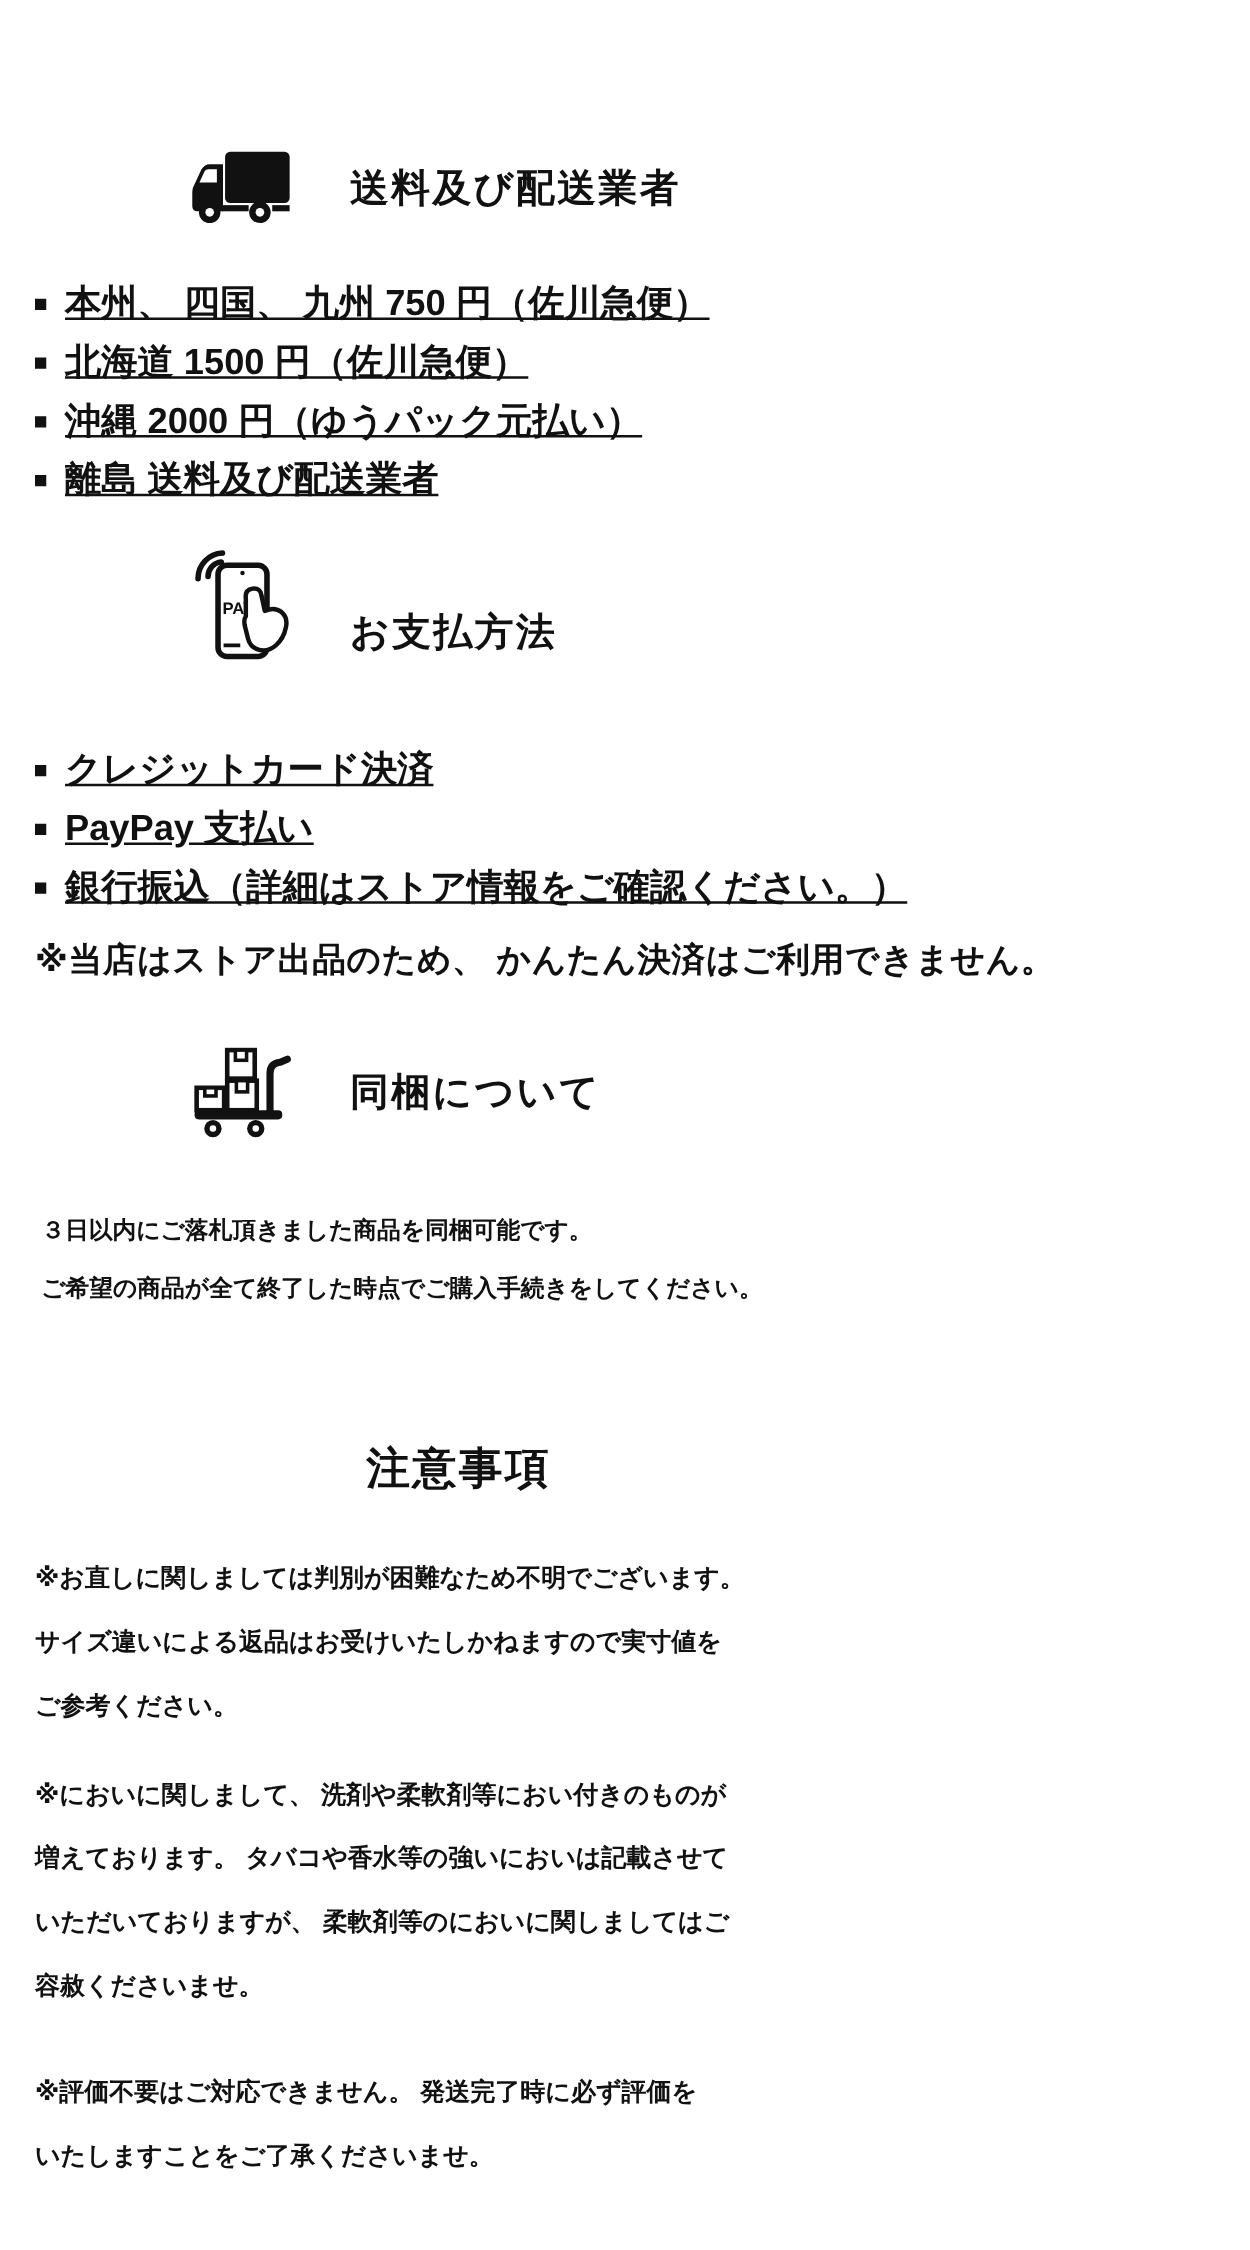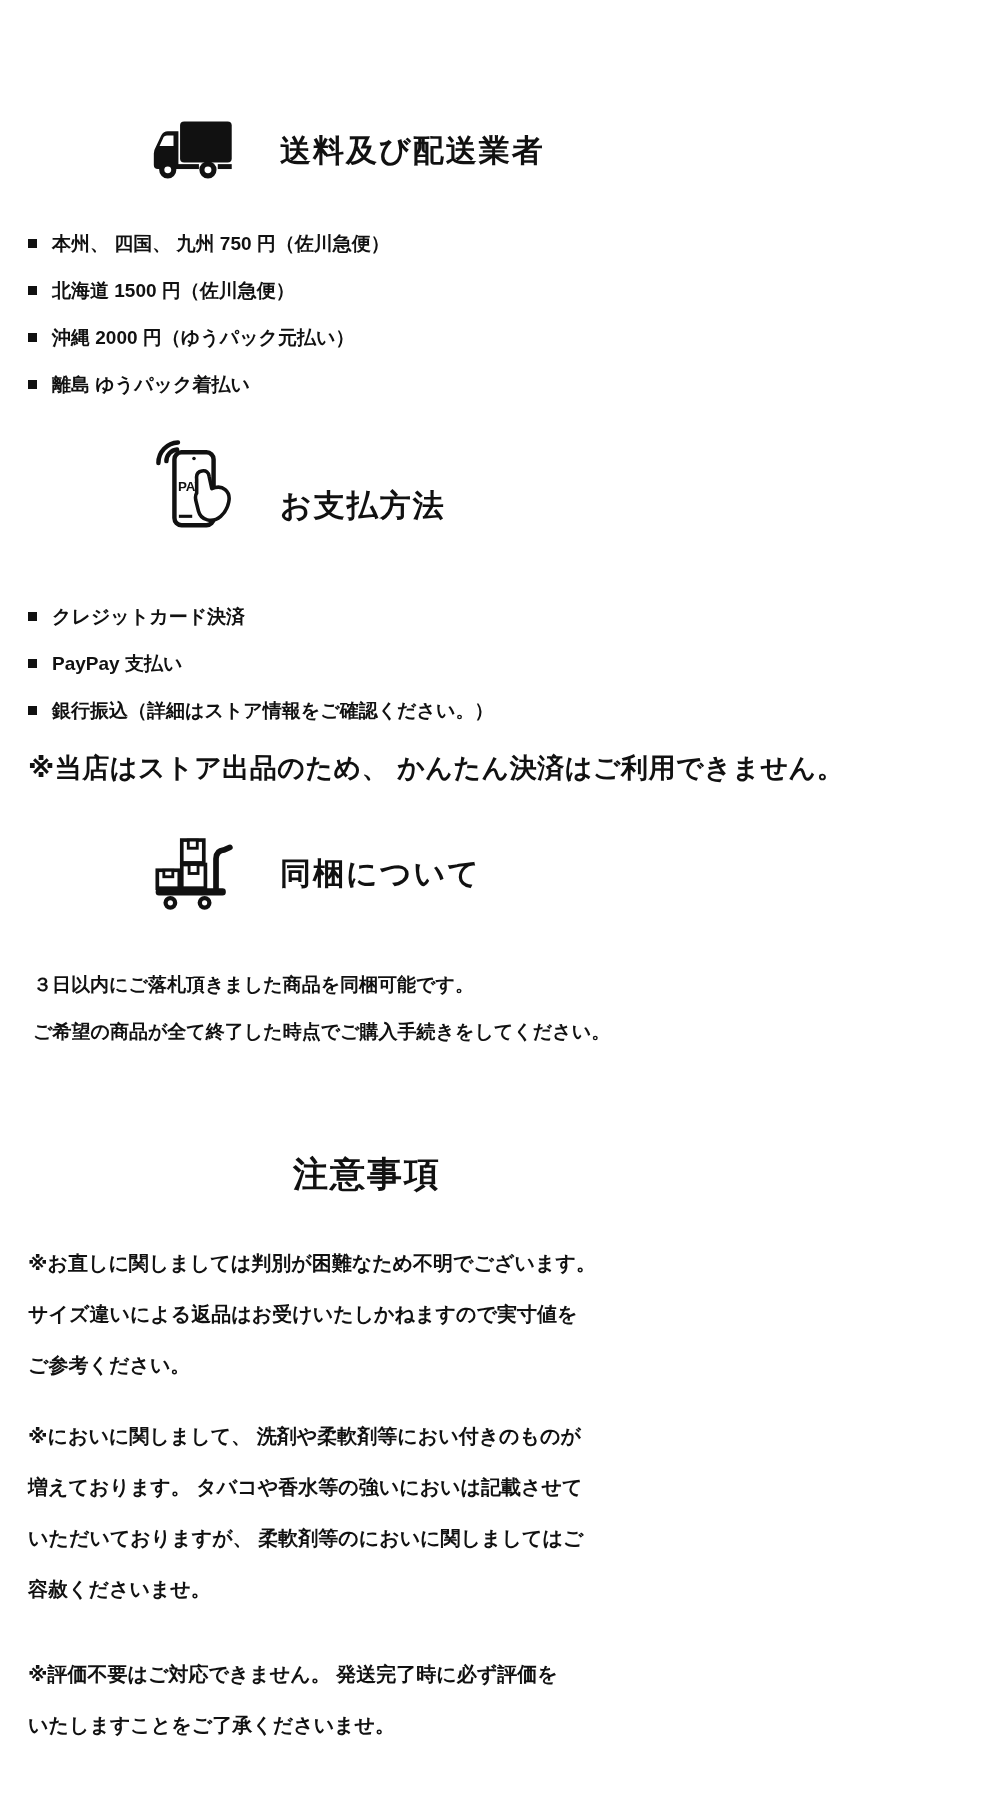--- a/index.html
+++ b/index.html
@@ -13,21 +13,21 @@
   .content { padding: 118px 0 0 28px; width: 900px; }
 
   .section-row { display: flex; align-items: center; gap: 45px; margin-left: 125px; }
   .section-row.pay-row { align-items: flex-end; margin-top: 30px; }
   .section-row.pay-row .section-title { padding-bottom: 16px; }
   .section-row.cart-row { margin-top: 50px; text-align: center; }
   .section-title { font-size: 31px; letter-spacing: 2px; white-space: nowrap; }
 
   .icon-box { flex: none; line-height: 0; }
 
-  ul.bullet-list { list-style: none; margin-top: 36px; font-size: 19px; }
+  ul.bullet-list { list-style: none; margin-top: 36px; font-size: 29px; text-decoration: underline; }
   ul.bullet-list li { line-height: 47px; display: flex; align-items: center; white-space: nowrap; }
   .sq { display: inline-block; width: 9px; height: 9px; background: #111; margin-right: 15px; flex: none; }
   ul.bullet-list.pay-list { margin-top: 50px; }
 
   .list-note { font-size: 27px; margin-top: 16px; letter-spacing: 0.5px; white-space: nowrap; }
 
   .bundle-text { margin-top: 50px; margin-left: 5px; font-size: 19px; line-height: 47px; white-space: nowrap; }
 
   .notices-title { margin-top: 96px; margin-left: 265px; font-size: 35px; letter-spacing: 2px; display: inline-block; }
   .para { font-size: 20px; line-height: 51px; white-space: nowrap; }
@@ -65,21 +65,21 @@
       <li>
           <span class="sq"></span>
           <span>北海道 1500 円（佐川急便）</span>
         </li>
       <li>
           <span class="sq"></span>
           <span>沖縄 2000 円（ゆうパック元払い）</span>
         </li>
       <li>
           <span class="sq"></span>
-          <span>離島 ゆうパック着払い</span>
+          <span>離島 送料及び配送業者</span>
         </li>
     </ul>
   </section>
 
   <section>
     <div class="section-row pay-row">
       <span class="icon-box">
         <svg width="82" height="105" viewBox="0 0 92 118" aria-hidden="true">
           <path d="M15,26 A13,13 0 0 1 27,13" fill="none" stroke="#111" stroke-width="5" stroke-linecap="round"></path>
           <path d="M6,28 A23,23 0 0 1 28,5" fill="none" stroke="#111" stroke-width="5" stroke-linecap="round"></path>

